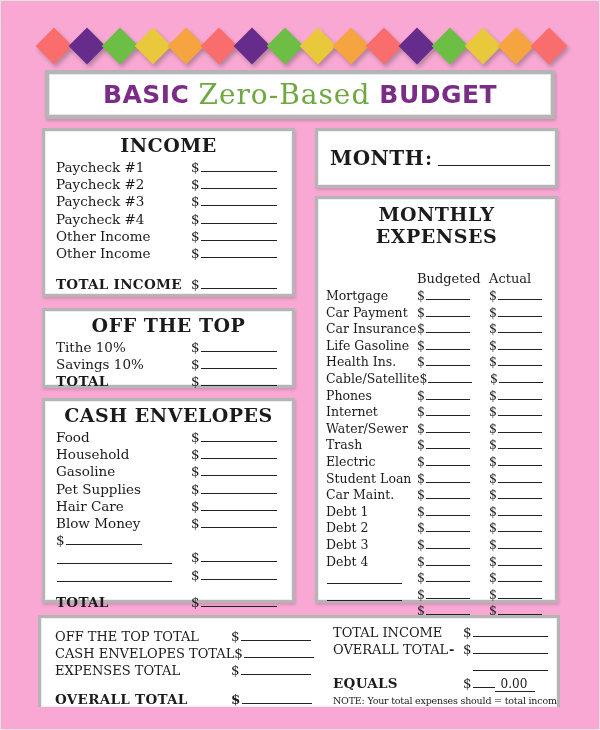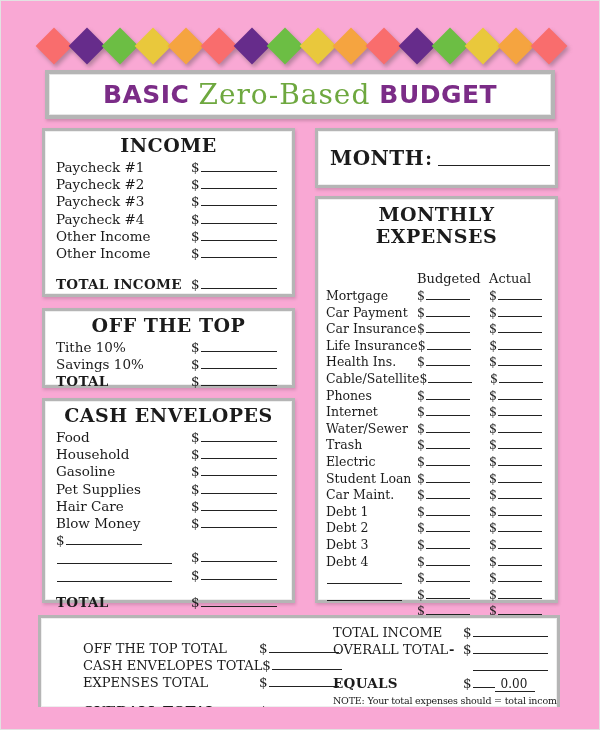--- a/index.html
+++ b/index.html
@@ -52,21 +52,21 @@
   .xh{display:flex;align-items:flex-start;padding:0 8px;height:16px;font-size:13px;white-space:nowrap;margin-top:24px;}
   .xh .l{flex:1;}
   .xr{display:flex;align-items:baseline;padding:0 8px;height:16.6px;font-size:12.5px;white-space:nowrap;}
   .xr .l{flex:1;}
   .xa{display:inline-flex;align-items:baseline;width:72px;}
   .xa.a2{width:58px;}
   .xc{width:72px;}.xc.a2{width:58px;}
   .xr .c{font-size:12.5px;}
 
   
-  .sum-left{position:absolute;left:14px;top:22px;width:262px;margin-left:28px;}
+  .sum-left{position:absolute;left:14px;top:10px;width:262px;}
   .sum-right{position:absolute;left:292px;top:6px;width:222px;}
   .sr{display:flex;align-items:baseline;height:17px;font-size:13px;white-space:nowrap;}
   .sr .l{flex:1;}
   .sa{display:inline-flex;align-items:baseline;width:86px;}
   .sa2{display:inline-flex;align-items:baseline;width:92px;}
   .minus{width:14px;font-weight:bold;}
   .spacer-cur{display:inline-block;width:9px;}
   .eq-val{font-size:12px;border-bottom:1.5px solid #222;padding:0 8px 0 6px;margin-bottom:-2px;}
   .note{font-size:9.5px;letter-spacing:-.2px;margin-top:3px;white-space:nowrap;}
 </style>
@@ -326,21 +326,21 @@
         <span class="xa">
           <span class="c">$</span>
           <span class="ln w44"></span>
         </span>
         <span class="xa a2">
           <span class="c">$</span>
           <span class="ln w44"></span>
         </span>
       </div>
     <div class="xr">
-        <span class="l">Life Insurance</span>
+        <span class="l">Life Gasoline</span>
         <span class="xa">
           <span class="c">$</span>
           <span class="ln w44"></span>
         </span>
         <span class="xa a2">
           <span class="c">$</span>
           <span class="ln w44"></span>
         </span>
       </div>
     <div class="xr">

